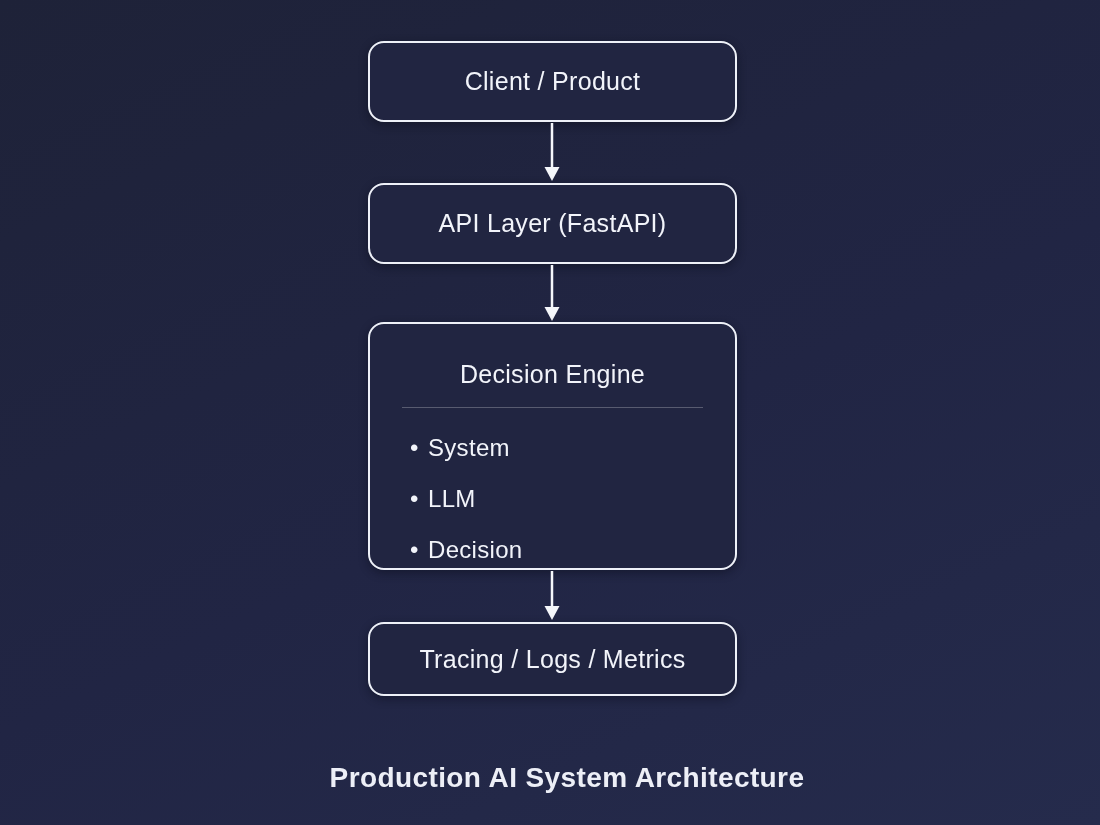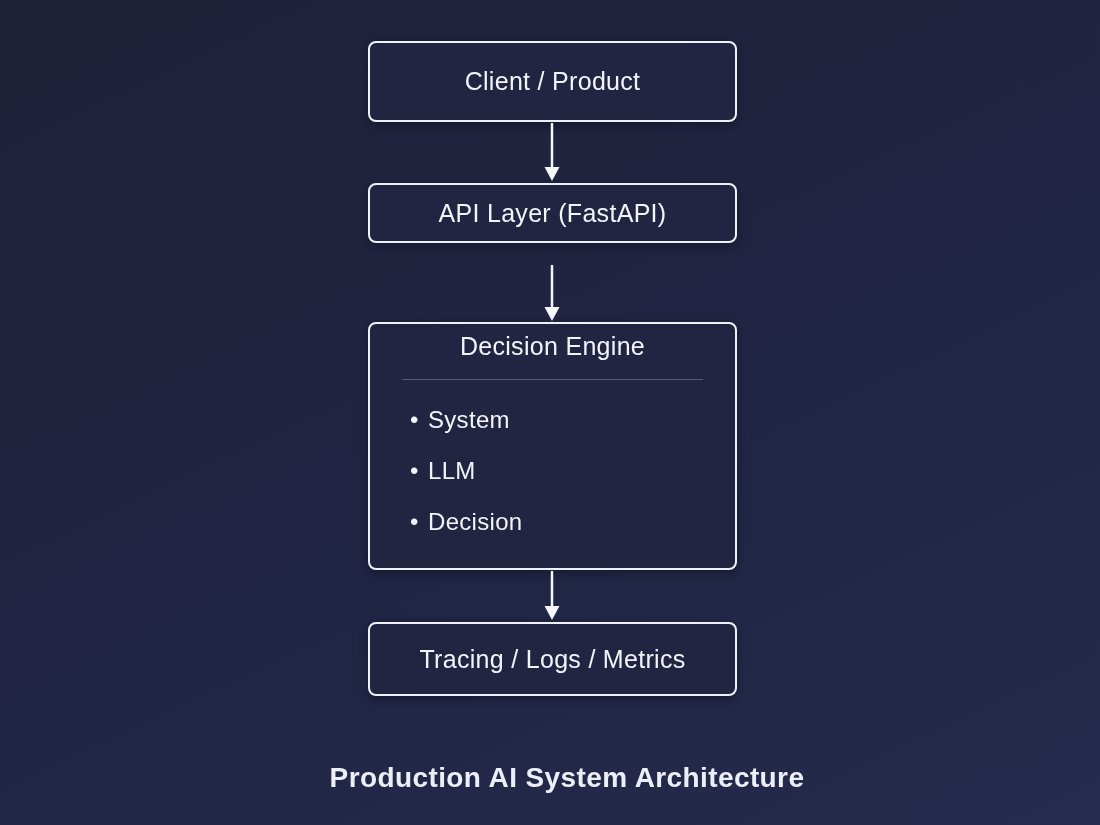--- a/index.html
+++ b/index.html
@@ -15,41 +15,41 @@
     background: linear-gradient(155deg, #1e2238 0%, #212544 55%, #252b4c 100%);
     font-family: "Liberation Sans", sans-serif;
     color: #f2f4fa;
   }
   .node {
     position: absolute;
     left: 368px;
     width: 369px;
     box-sizing: border-box;
     border: 2px solid #eef1f8;
-    border-radius: 8px;
+    border-radius: 16px;
     background: #212541;
     box-shadow: 0 3px 10px rgba(8, 10, 24, 0.45);
     display: flex;
     align-items: center;
     justify-content: center;
     font-size: 25px;
     letter-spacing: 0.3px;
   }
   .node-1 { top: 41px;  height: 81px; }
-  .node-2 { top: 183px; height: 60px; }
+  .node-2 { top: 183px; height: 81px; }
   .node-3 {
     top: 322px;
     height: 248px;
     display: block;
   }
   .node-4 { top: 622px; height: 74px; text-align: right; }
 
   .de-header {
     text-align: center;
-    padding-top: 8px;
+    padding-top: 36px;
     font-size: 25px;
   }
   .de-divider {
     height: 1px;
     background: rgba(255, 255, 255, 0.25);
     margin: 18px 32px 4px 32px;
   }
   .de-list {
     padding: 10px 20px 0 40px;
   }

